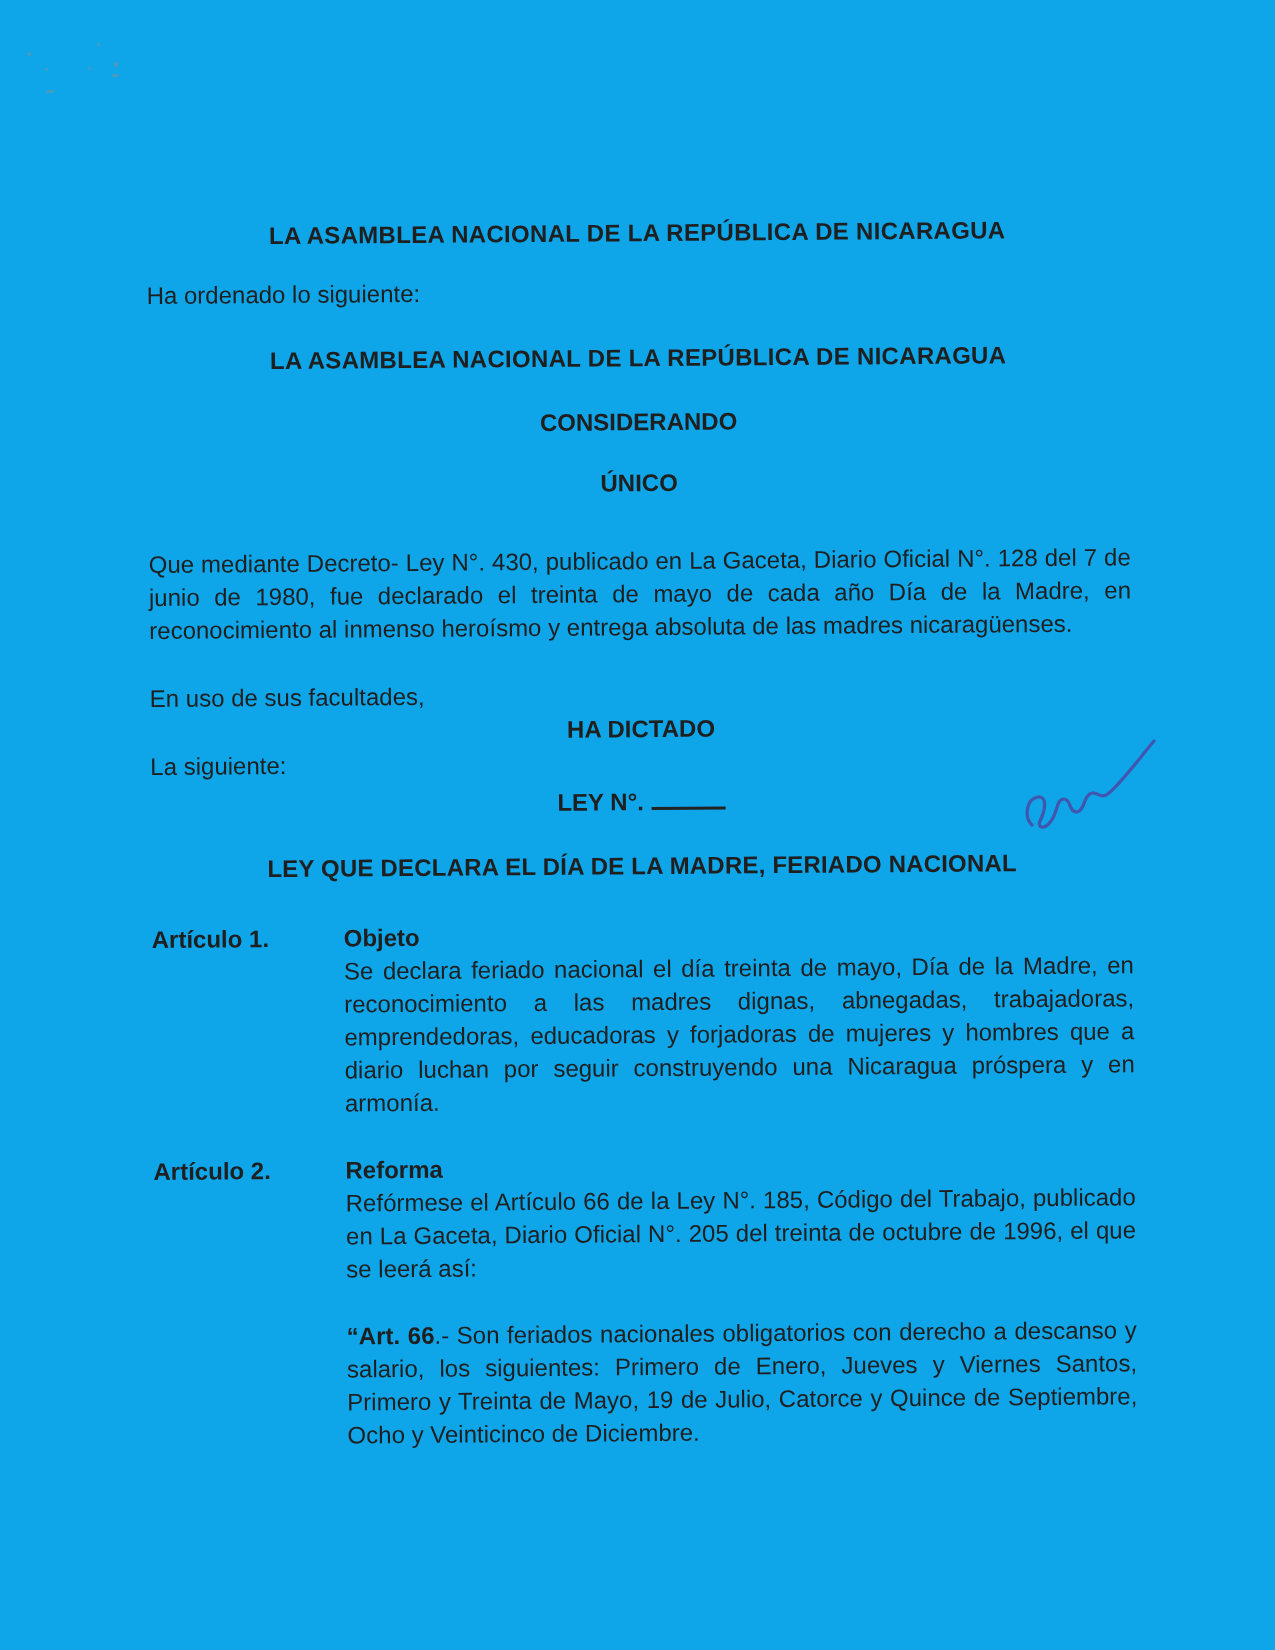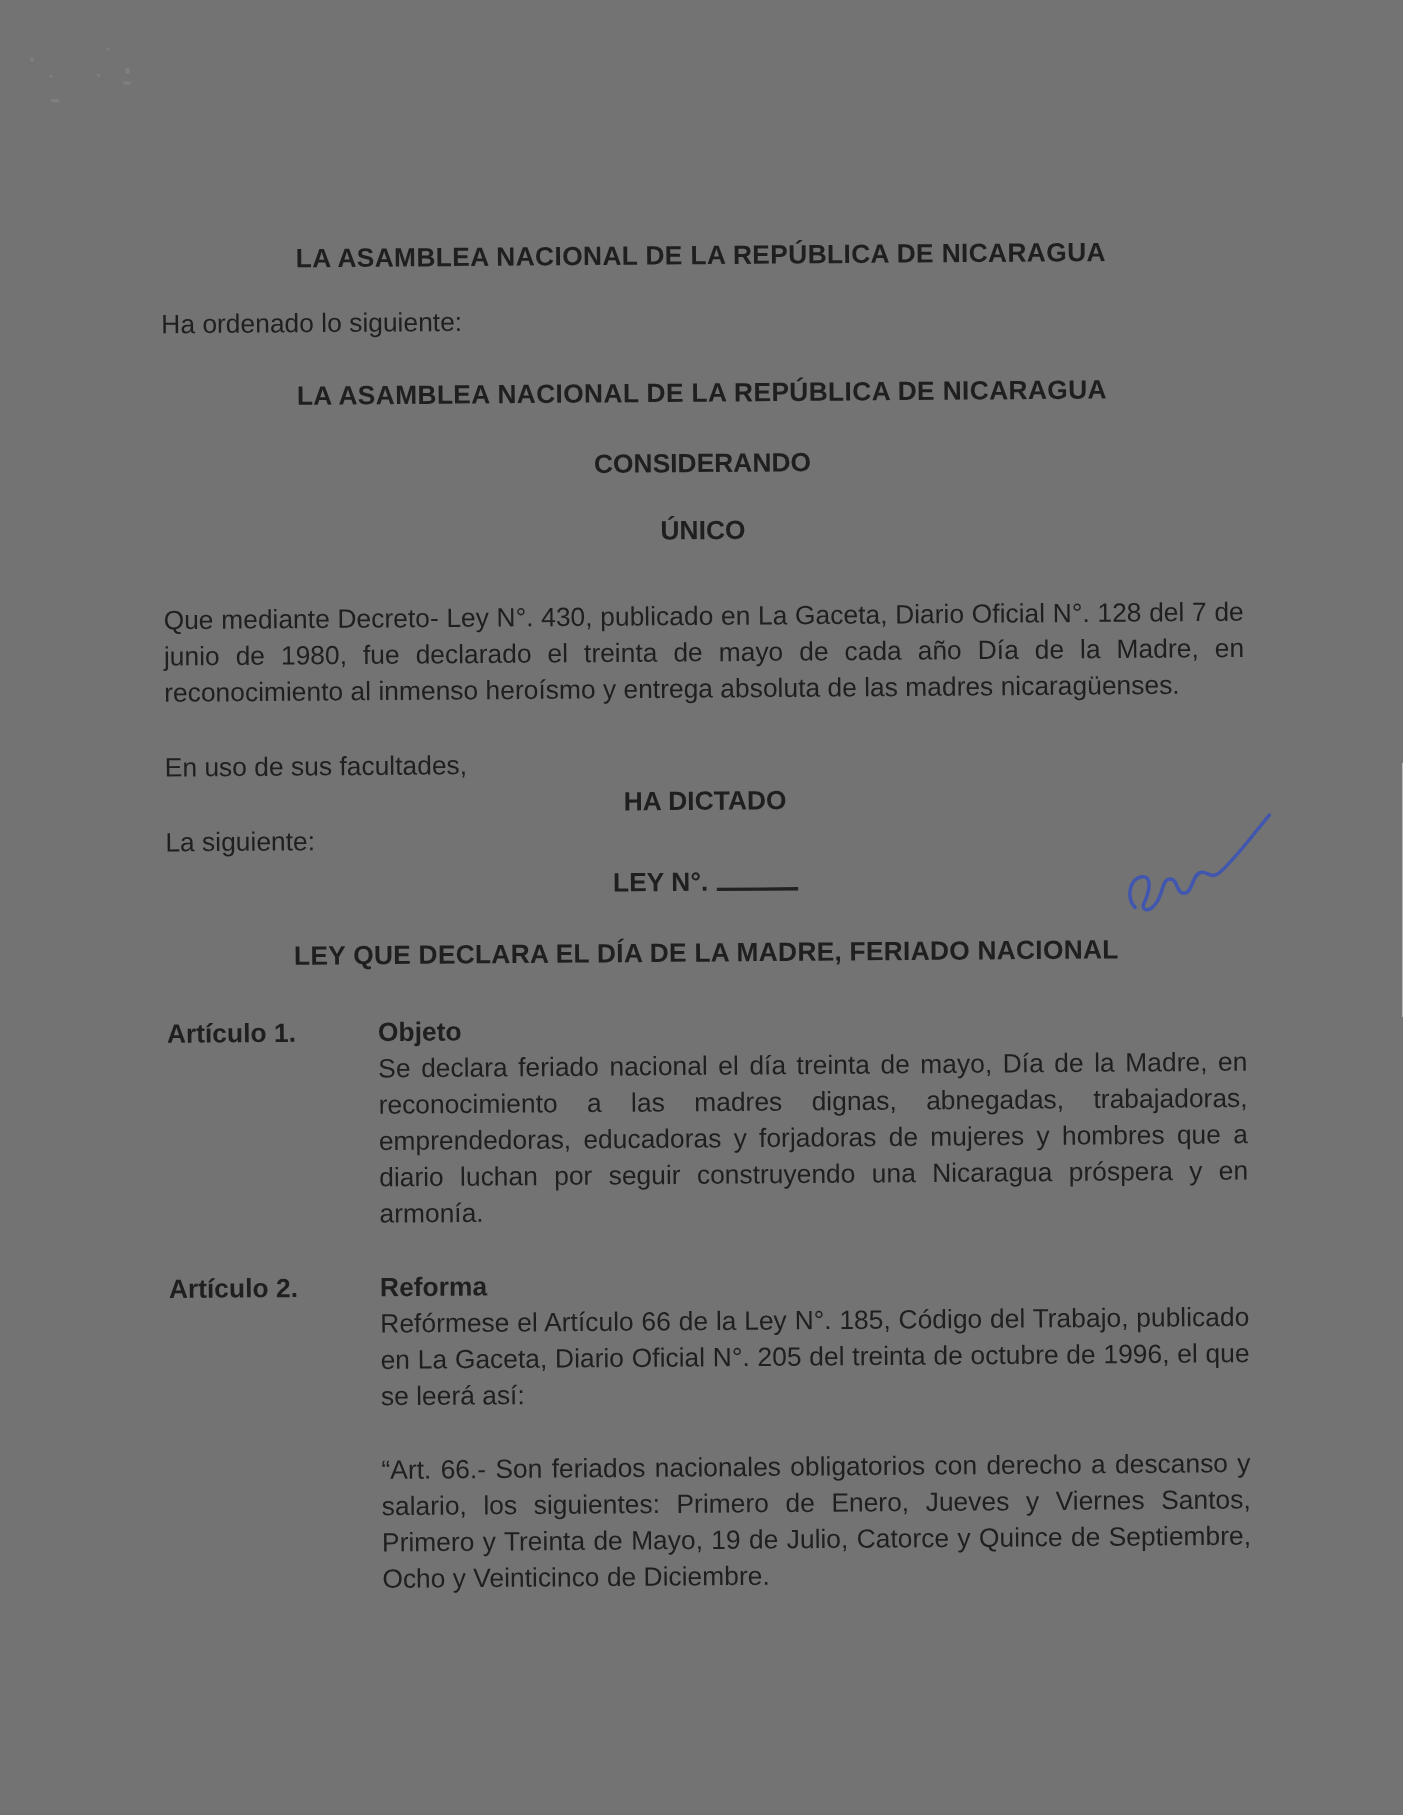--- a/index.html
+++ b/index.html
@@ -1,32 +1,32 @@
 <!DOCTYPE html>
 <html><head>
 <meta charset="utf-8">
 <style>
   html,body { margin:0; padding:0; background:#e8e8e8; }
   .sheet {
     position:relative;
     width:1275px; height:1650px;
-    background:#737373;
+    background:#0ea5e9;
     overflow:hidden;
     font-family:"Liberation Sans","DejaVu Sans",sans-serif;
     color:#1f1f1f;
     font-size:24px;
     line-height:33px;
   }
   .content {
     position:absolute;
     top:220px; left:146px; width:982px;
     transform:rotate(-0.45deg);
     transform-origin:top left;
   }
-  .bold { font-weight:normal; }
+  .bold { font-weight:bold; }
   h1,h2,h3,p { margin:0; padding:0; font-size:24px; line-height:33px; }
 
   .h-top        { font-weight:bold; text-align:center; margin-bottom:26px; letter-spacing:.3px; }
   .ordered      { margin-bottom:33px; }
   .h-repeat     { font-weight:bold; text-align:center; margin-bottom:31px; letter-spacing:.3px; }
   .h-considerando { font-weight:bold; text-align:center; margin-bottom:28px; }
   .h-unico      { font-weight:bold; text-align:center; margin-bottom:45px; }
   .para-considerando { text-align:justify; margin-bottom:35px; }
   .facultades   { margin-bottom:1px; }
   .ha-dictado   { font-weight:bold; text-align:center; margin-bottom:1px; }

